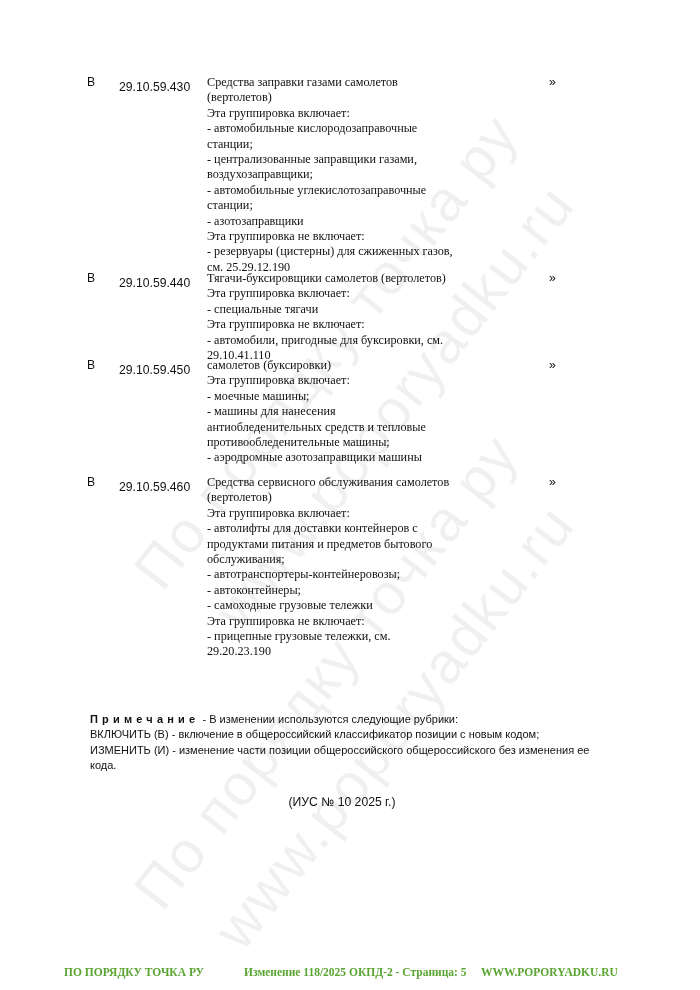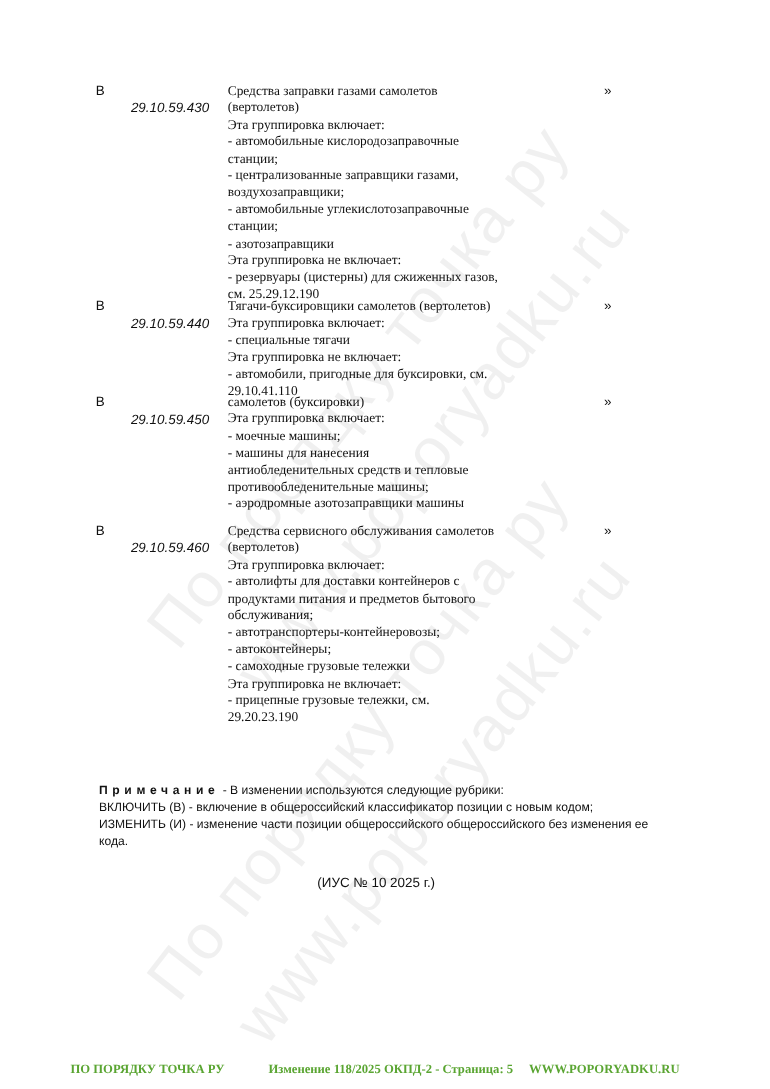--- a/index.html
+++ b/index.html
@@ -7,21 +7,21 @@
     width: 700px; height: 990px; background: #ffffff; position: relative; overflow: hidden;
     font-family: "Liberation Sans", sans-serif; color: #111;
   }
   .watermark {
     position: absolute; color: rgba(0,0,0,0.06); font-family: "Liberation Sans", sans-serif;
     font-size: 58px; white-space: nowrap; transform: rotate(-52deg); transform-origin: left top;
     pointer-events: none; letter-spacing: 2px;
   }
   .entry { position: absolute; left: 0; width: 700px; font-size: 12.2px; line-height: 15.4px; }
   .entry .type { position: absolute; left: 87px; top: 0; }
-  .entry .code { position: absolute; left: 119px; top: 16px; font-style: italic; }
+  .entry .code { position: absolute; left: 119px; top: 5px; }
   .entry .desc { position: absolute; left: 207px; top: 0; width: 300px; font-family: Liberation Serif, serif; }
   .entry .desc div { white-space: nowrap; }
   .entry .mark { position: absolute; left: 549px; top: 0; }
   .note { position: absolute; left: 90px; top: 712px; font-size: 11px; line-height: 15.4px; width: 560px; }
   .note .spaced { font-weight: bold; letter-spacing: 4.2px; }
   .ius { position: absolute; left: 0; width: 684px; top: 795px; text-align: center; font-size: 12.2px; }
   .footer {
     position: absolute; top: 966px; left: 0; width: 700px; font-family: "Liberation Serif", serif;
     font-weight: bold; font-size: 11.5px; color: #5aa532;
   }

